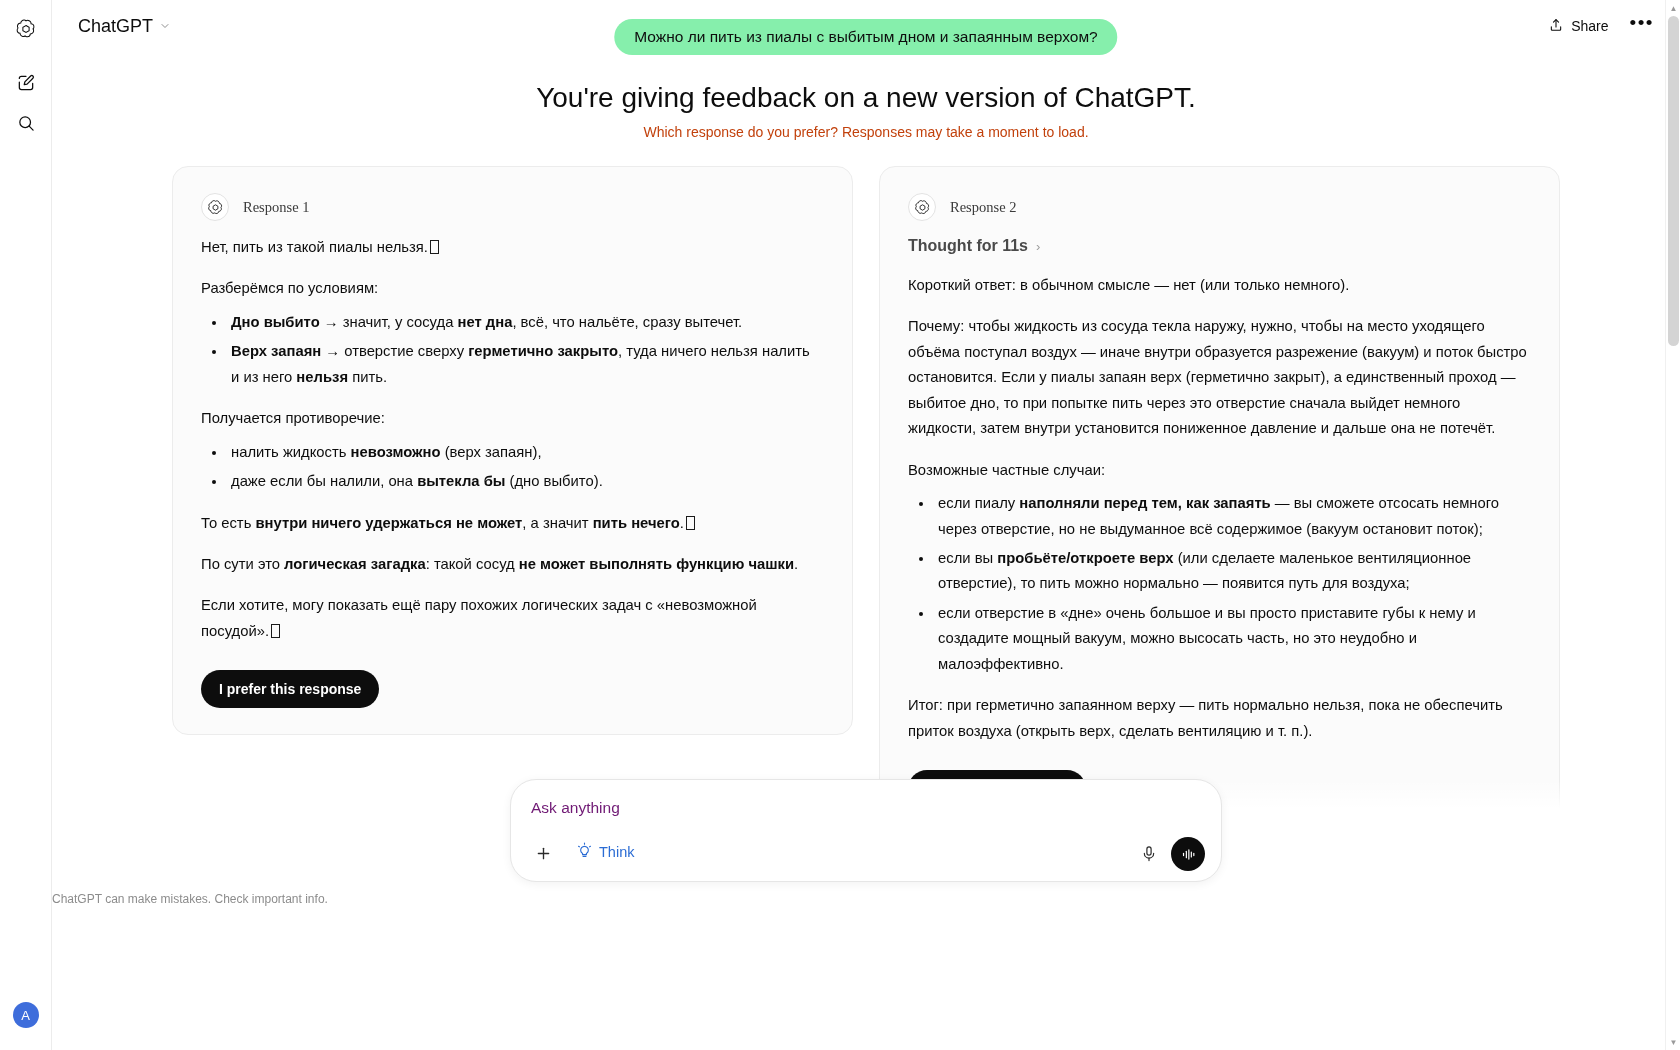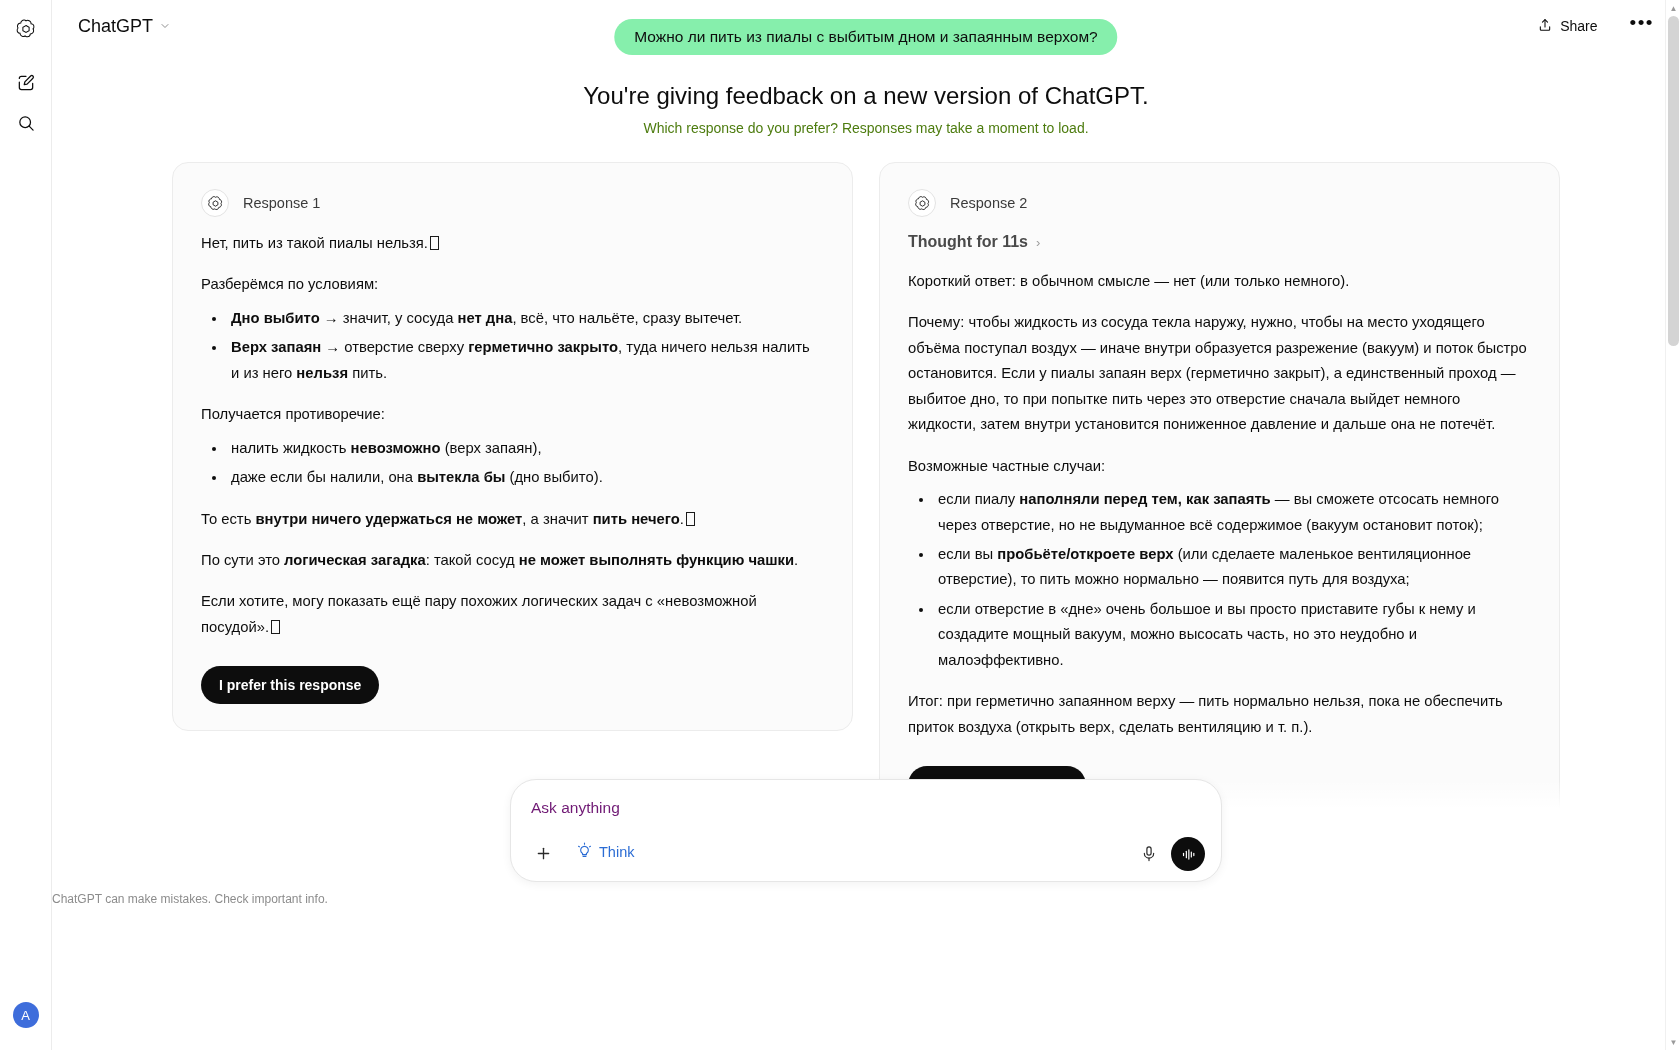--- a/index.html
+++ b/index.html
@@ -52,21 +52,21 @@
     display: flex; align-items: center;
     padding: 0 18px 0 18px;
   }
   .brand {
     display: flex; align-items: center; gap: 6px;
     font-size: 18px; color: #0d0d0d; cursor: pointer;
     padding: 4px 8px; border-radius: 8px;
   }
   .chev { display: inline-block; color: #8f8f8f; }
   .topbar-right {
-    margin-left: auto; display: flex; align-items: center; gap: 14px; text-align: right;
+    margin-left: auto; display: flex; align-items: center; gap: 3px; text-align: right;
   }
   .share-btn {
     display: flex; align-items: center; gap: 7px;
     font-size: 14px; color: #0d0d0d; cursor: pointer;
     padding: 6px 10px; border-radius: 999px;
   }
   .dots {
     font-size: 19px; color: #0d0d0d; cursor: pointer;
     padding: 0 8px 7px 8px; border-radius: 8px; line-height: 10px;
     letter-spacing: 1.5px;
@@ -87,24 +87,24 @@
     overflow: hidden;
     text-overflow: ellipsis;
   }
 
   
   .scrollarea {
     flex: 1 1 auto; position: relative; overflow: hidden;
   }
   .feedback-head { text-align: center; padding-top: 30px; }
   .feedback-title {
-    font-size: 24px; color: #0d0d0d; font-weight: 400; margin: 0;
+    font-size: 28px; color: #0d0d0d; font-weight: 400; margin: 0;
   }
   .feedback-sub {
-    font-size: 14px; color: #4d7c0f; margin: 10px 0 0 0;
+    font-size: 14px; color: #c2410c; margin: 10px 0 0 0;
   }
 
   .cards {
     display: flex; gap: 26px;
     padding: 26px 120px 0 120px;
     align-items: flex-start;
   }
   .card {
     background: #fbfbfb;
     border: 1px solid #ececec;
@@ -113,21 +113,21 @@
     flex: 1 1 0;
     min-width: 0;
   }
   .card-head { display: flex; align-items: center; gap: 14px; margin-bottom: 14px; }
   .gpt-avatar {
     width: 28px; height: 28px; border-radius: 50%;
     border: 1px solid #e3e3e3; background: #fff;
     display: flex; align-items: center; justify-content: center;
     flex: 0 0 28px;
   }
-  .resp-label { font-size: 14.5px; color: #3b3b3b; }
+  .resp-label { font-size: 14.5px; color: #3b3b3b; font-family: Liberation Serif, serif; }
 
   .thought {
     display: flex; align-items: center; gap: 8px;
     font-size: 16px; font-weight: 600; color: #4a4a4a;
     margin: 16px 0 18px 0; cursor: pointer;
   }
   .thought .tchev { font-size: 13px; color: #9b9b9b; font-weight: 400; }
 
   .body-text { font-size: 14.8px; line-height: 1.72; color: #0d0d0d; }
   .body-text p { margin: 0 0 16px 0; }

